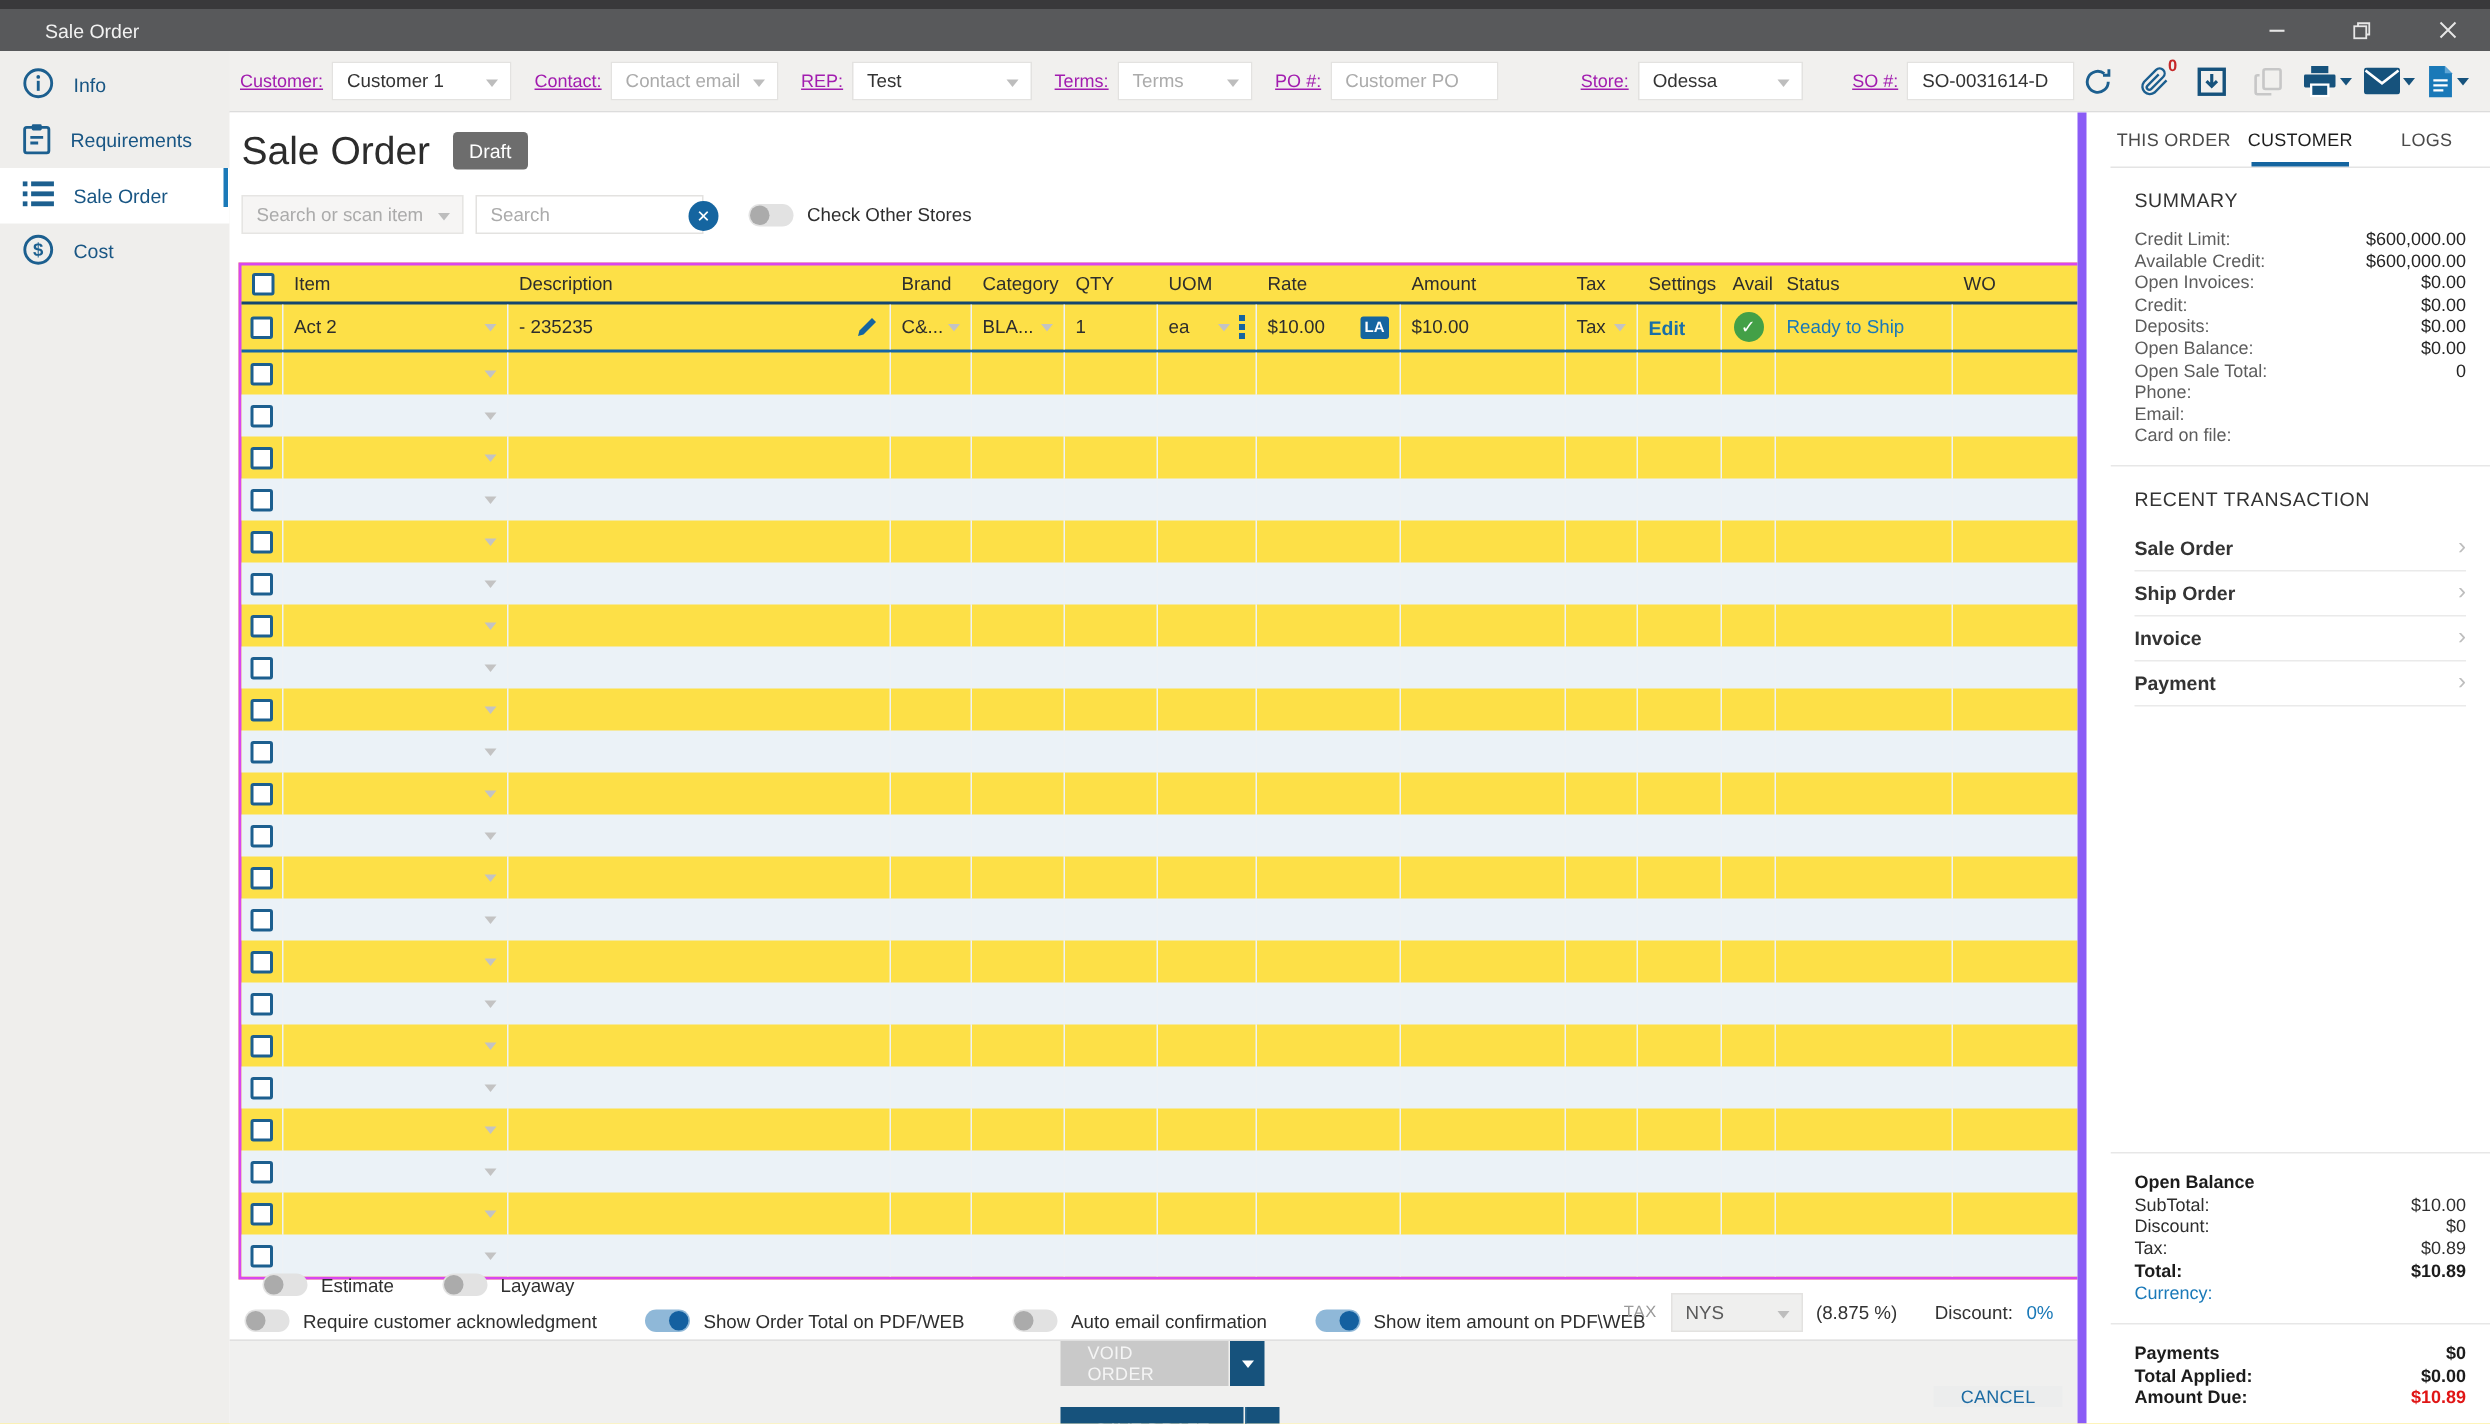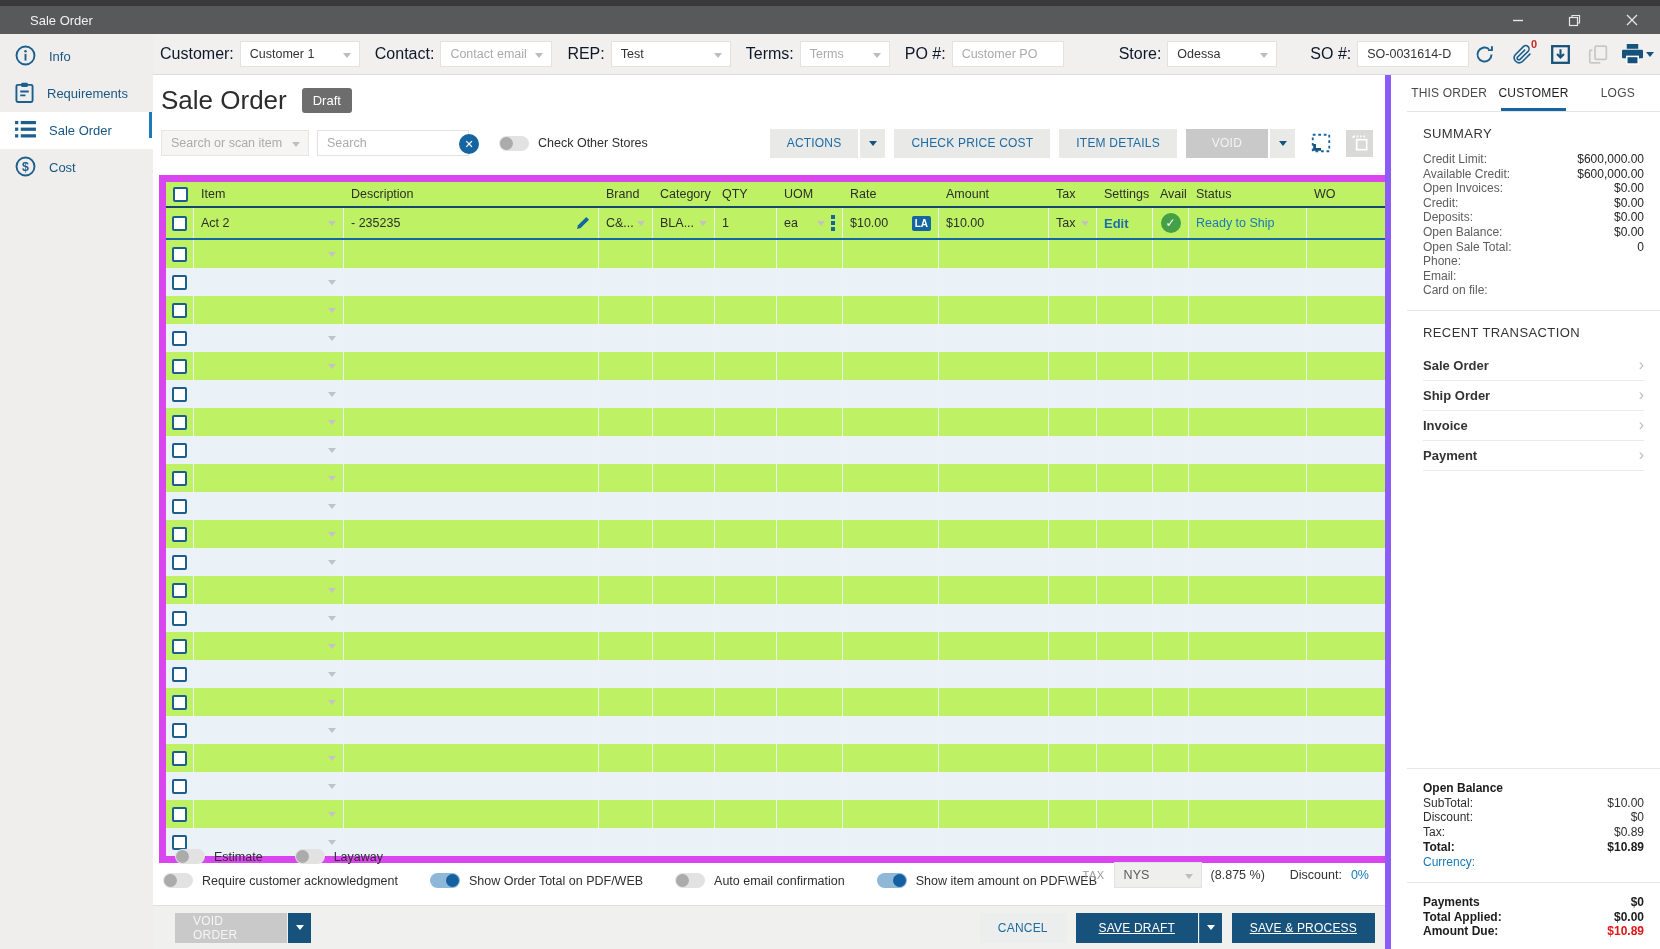--- a/index.html
+++ b/index.html
@@ -10,21 +10,21 @@
   .topstrip { position:absolute; top:0; left:0; right:0; height:6px; background:#39393b; }
   .titlebar { position:absolute; top:6px; left:0; right:0; height:28px; background:#58595b; color:#fff; display:flex; align-items:center; padding-left:30px; }
   .tb-title { font-size:13px; color:#f2f2f2; }
   .win-controls { margin-left:auto; display:flex; height:100%; }
   .wc { width:57px; height:100%; display:flex; align-items:center; justify-content:center; color:#e6e6e6; cursor:pointer; }
   .wc svg { display:block; }
 
   
   .toolbar { position:absolute; top:34px; left:0; right:0; height:41px; background:#f1f0ee; border-bottom:1px solid #dcdcdc; display:flex; align-items:center; padding:0 10px 0 160px; }
   .fld { display:flex; align-items:center; gap:6px; margin-right:15px; }
-  .fld-label { font-size:16px; color:#0f172a; white-space:nowrap; }
+  .fld-label { font-size:12px; color:#a21caf; white-space:nowrap;text-decoration:underline; }
   .sel, .inp { background:#fff; height:26px; display:flex; align-items:center; padding:0 22px 0 9px; font-size:12.5px; color:#333; position:relative; border:1px solid #e3e2e0; }
   .inp { padding-right:9px; border:1px solid #e3e2e0; font-family:"Liberation Sans",sans-serif; }
   input.inp { outline:none; }
   input.inp::placeholder { color:#ababab; }
   .sel::after { content:""; position:absolute; right:8px; top:11px; border-left:4px solid transparent; border-right:4px solid transparent; border-top:5px solid #bdbdbd; }
   .ph { color:#ababab; }
   .tb-icons { margin-left:auto; display:flex; align-items:center; gap:8px; padding-right:6px; }
   .tbi { position:relative; width:30px; height:28px; display:flex; align-items:center; justify-content:center; cursor:pointer; }
   .tbi .cnt { position:absolute; top:-2px; right:0px; color:#c62828; font-size:11px; font-weight:bold; }
   .tbi-arrow { width:0; height:0; border-left:4px solid transparent; border-right:4px solid transparent; border-top:5px solid #16527c; margin-left:2px; }
@@ -56,21 +56,21 @@
 
   .btn-cluster { margin-left:auto; display:flex; align-items:center; gap:9px; }
   .btn { background:#e9e9e8; color:#1c6ba3; font-size:12px; height:29px; padding:0 17px; display:flex; align-items:center; cursor:pointer; white-space:nowrap; letter-spacing:.2px; }
   .btn-arrow { width:25px; height:29px; background:#e9e9e8; display:flex; align-items:center; justify-content:center; cursor:pointer; margin-left:2px; }
   .btn-arrow::after { content:""; border-left:4px solid transparent; border-right:4px solid transparent; border-top:5px solid #16527c; }
   .btn.disabled { background:#c9c9c9; color:#f3f3f3; }
   .icon-btn { width:27px; height:27px; display:flex; align-items:center; justify-content:center; cursor:pointer; margin-left:3px; }
   .icon-btn.gray { background:#d9d9d8; }
 
   
-  .table { position:absolute; top:100px; left:6px; width:1392px; border:7px solid #d946ef; background:#bef264; }
+  .table { position:absolute; top:100px; left:6px; width:1392px; border:2px solid #d946ef; background:#fde047; }
   .trow { display:grid; grid-template-columns:28px 150px 255px 54px 62px 62px 66px 96px 110px 48px 56px 36px 118px 1fr; align-items:stretch; }
   .tc { display:flex; align-items:center; padding:0 7px; border-right:1px solid #eef2f5; overflow:hidden; white-space:nowrap; }
   .tc:last-child { border-right:none; }
   .thead { height:26px; border-bottom:2px solid #14466f; font-size:12.5px; color:#2d2d2d; }
   .thead .tc { border-right:none; }
   .drow { height:32px; border-bottom:2px solid #1566a5; font-size:12.5px; color:#2d2d2d; }
   .erow { height:28px; }
   .empty-rows .erow:nth-child(even) { background:#ebf2f7; }
   .cbc { justify-content:center; padding:0; }
   .cb { width:15px; height:15px; border:2px solid #1c5f8f; border-radius:2px; background:#fff; cursor:pointer; flex:none; }
@@ -88,21 +88,21 @@
 
   
   .ft-row1 { position:absolute; left:22px; top:774px; display:flex; align-items:center; }
   .ft-row2 { position:absolute; left:10px; top:798px; display:flex; align-items:center; }
   .ft-row1 .tgl-item, .ft-row2 .tgl-item { margin-right:32px; }
   .tax-group { position:absolute; top:787px; right:16px; display:flex; align-items:center; gap:9px; font-size:12.5px; }
   .tax-label { color:#9a9a9a; font-size:11px; letter-spacing:.5px; }
   .tax-sel { background:#efefee; border:1px solid #e3e2e0; width:88px; color:#5a5a5a;text-align:center; }
 
   
-  .bottombar { position:absolute; left:0; right:0; bottom:0; height:44px; background:#f0f0ef; border-top:1px solid #e0e0e0; display:flex; align-items:center; padding:0 10px 0 22px; }
+  .bottombar { position:absolute; left:0; right:0; bottom:0; height:56px; background:#f0f0ef; border-top:1px solid #e0e0e0; display:flex; align-items:center; padding:0 10px 0 22px;flex-direction:column; }
   .bbtn { height:30px; display:flex; align-items:center; justify-content:center; font-size:12px; cursor:pointer; padding:0 18px; letter-spacing:.2px; }
   .bbtn.void { background:#c9c9c9; color:#f5f5f5; width:112px; }
   .bbtn-arrow { width:23px; height:30px; background:#16527c; display:flex; align-items:center; justify-content:center; margin-left:1px; cursor:pointer; }
   .bbtn-arrow::after { content:""; border-left:4px solid transparent; border-right:4px solid transparent; border-top:5px solid #fff; }
   .bbtn.cancel { background:#eceded; color:#1c6ba3; margin-left:auto; }
   .bbtn.primary { background:#16527c; color:#fff;text-decoration:underline; }
   .bbtn.savedraft { margin-left:10px; width:122px; }
   .savedraft-arrow { background:#16527c; border-left:1px solid #2f6a92; }
   .bbtn.saveproc { margin-left:10px; }
 
@@ -296,44 +296,20 @@
     <div class="search-wrap">
       <input class="inp search-input" placeholder="Search" style="">
       <div class="clear-btn">✕</div>
     </div>
     <div class="tgl-item">
       <div class="toggle">
           <div class="knob"></div>
         </div>
       <span>Check Other Stores</span>
     </div>
-    <div class="btn-cluster">
-      <div style="display:flex">
-        <div class="btn">ACTIONS</div>
-        <div class="btn-arrow"></div>
-      </div>
-      <div class="btn">CHECK PRICE COST</div>
-      <div class="btn">ITEM DETAILS</div>
-      <div style="display:flex">
-        <div class="btn disabled" style="padding:0 26px">VOID</div>
-        <div class="btn-arrow"></div>
-      </div>
-      <div class="icon-btn">
-        <svg width="22" height="22" viewBox="0 0 24 24" fill="none">
-            <rect x="3" y="3" width="18" height="18" stroke="#1565a0" stroke-width="2" stroke-dasharray="3 3"></rect>
-            <path d="M5 13 V19 H12" stroke="#16527c" stroke-width="3"></path>
-          </svg>
-      </div>
-      <div class="icon-btn gray">
-        <svg width="20" height="20" viewBox="0 0 24 24" fill="none">
-            <rect x="8" y="8" width="12" height="12" stroke="#fff" stroke-width="2"></rect>
-            <path d="M4 4 H20 M4 4 V8" stroke="#fff" stroke-width="2" stroke-dasharray="2 2"></path>
-          </svg>
-      </div>
-    </div>
   </div>
 
   <div class="table">
     <div class="trow thead">
       <div class="tc cbc">
           <div class="cb"></div>
         </div>
       <div class="tc">Item</div>
       <div class="tc">Description</div>
       <div class="tc">Brand</div>

